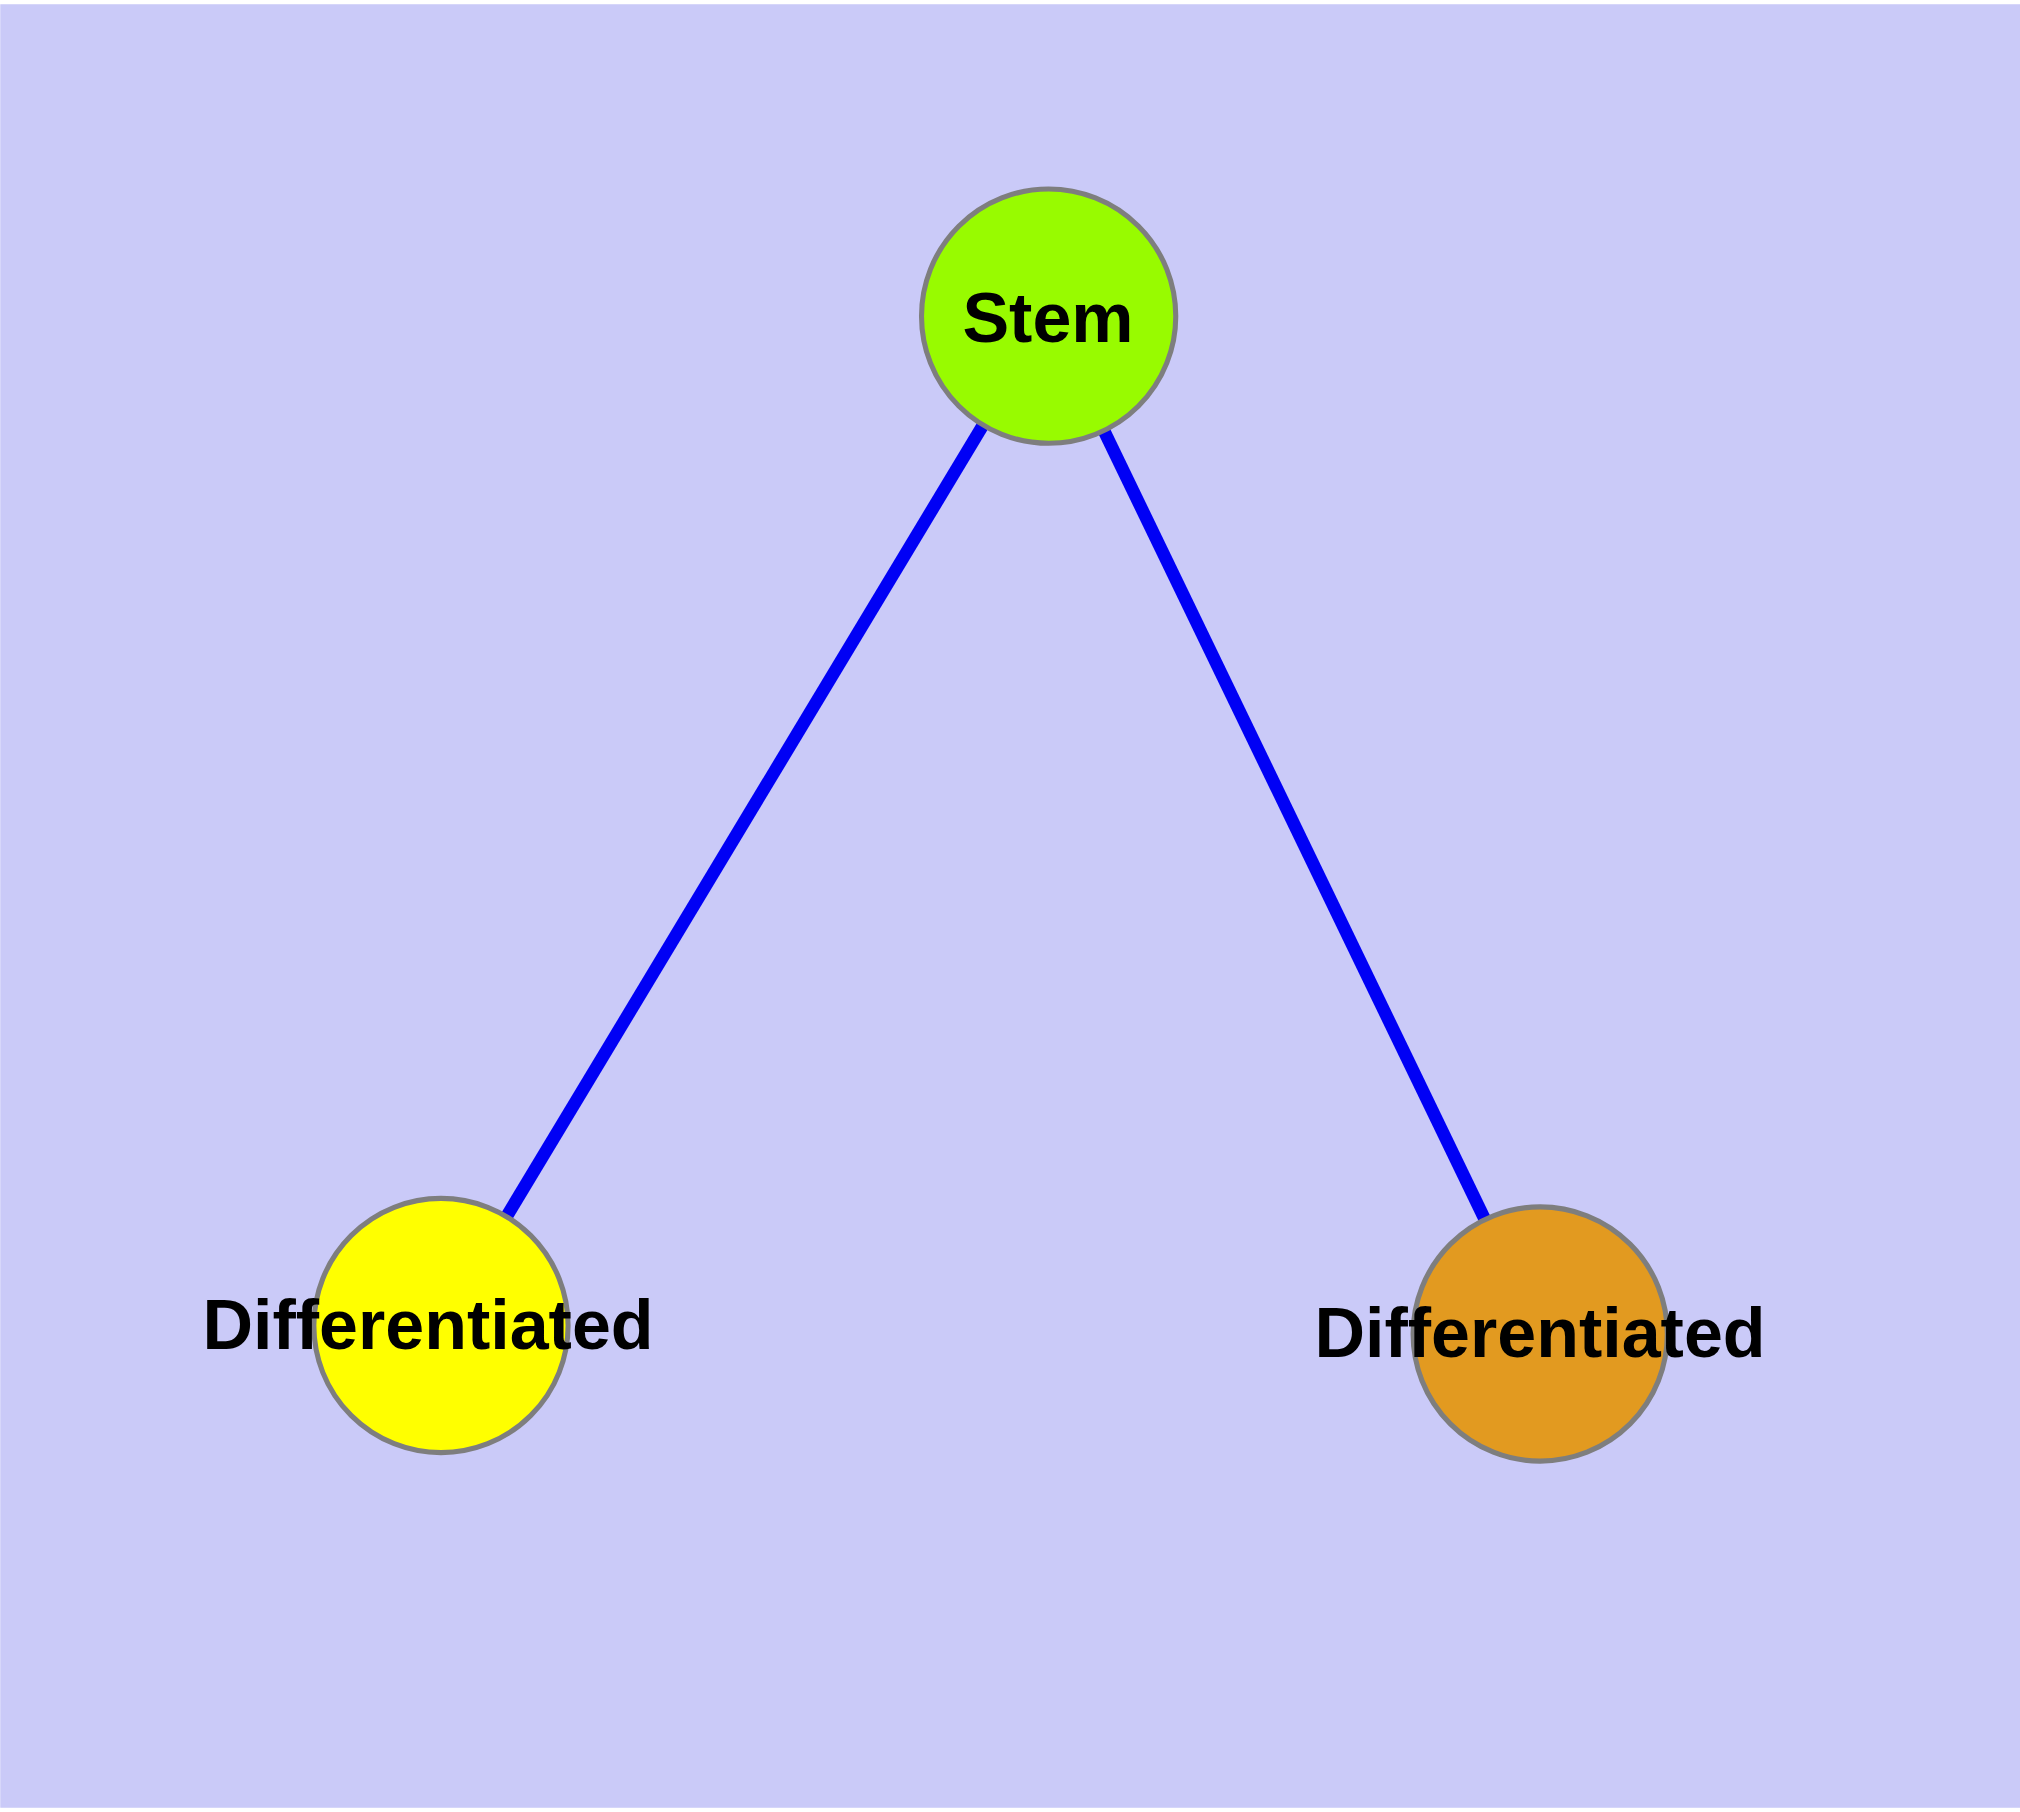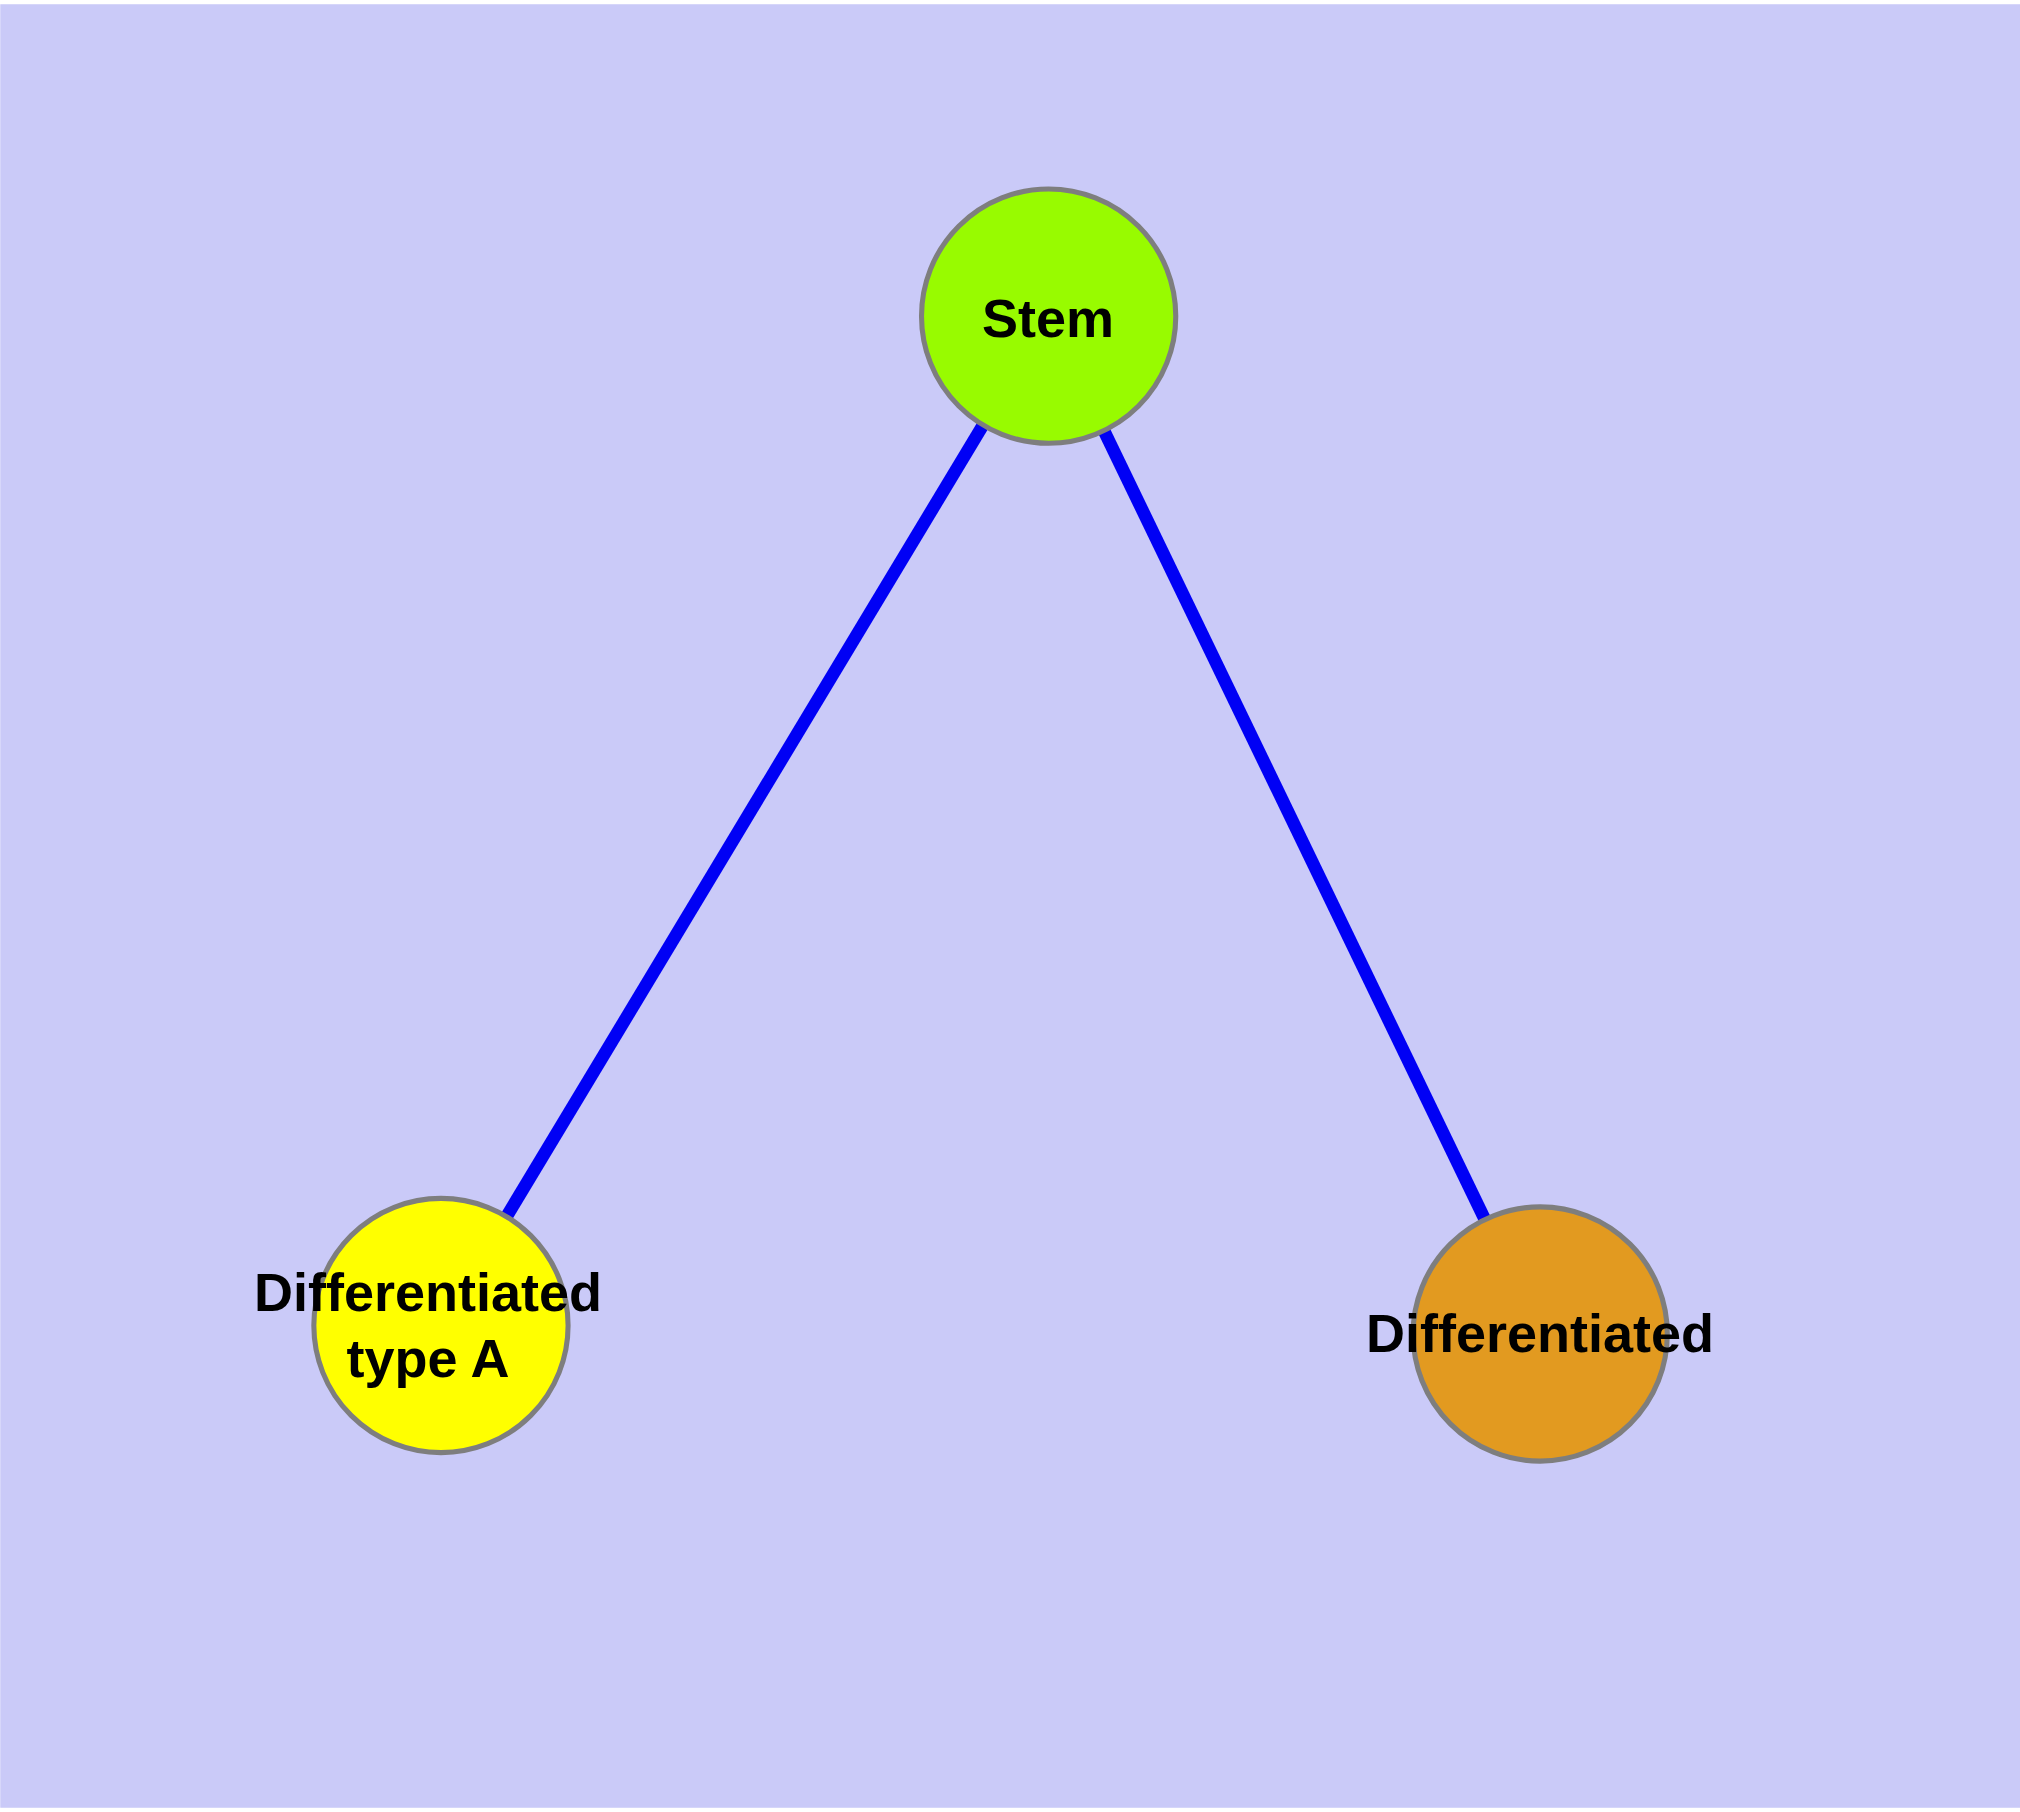--- a/index.html
+++ b/index.html
@@ -28,21 +28,21 @@
     fill: none;
   }
   .node-circle {
     stroke-width: 6px;
   }
   .node-label {
     position: absolute;
     transform: translate(-50%, -50%);
     text-align: center;
     font-weight: bold;
-    font-size: 54px;
+    font-size: 70px;
     line-height: 1.22;
     color: #000000;
     white-space: nowrap;
     letter-spacing: 0px;
   }
 </style>
 </head>
 <body>
 
 <div class="canvas">
@@ -58,21 +58,20 @@
     <circle class="node-circle" cx="520" cy="1564" r="150" fill="#FFFF00" stroke="#7E7E7E"></circle>
     <circle class="node-circle" cx="1817" cy="1574" r="150" fill="#E29A20" stroke="#7E7E7E"></circle>
   </svg>
 
   <div class="node-label" style="left:1048px; top:319px;">
     <div>Stem</div>
   </div>
 
   <div class="node-label" style="left:428px; top:1326px;">
     <div>Differentiated</div>
-    <div>type A</div>
   </div>
 
   <div class="node-label" style="left:1540px; top:1334px;">
     <div>Differentiated</div>
   </div>
 
 </div>
 
 
 </body></html>

